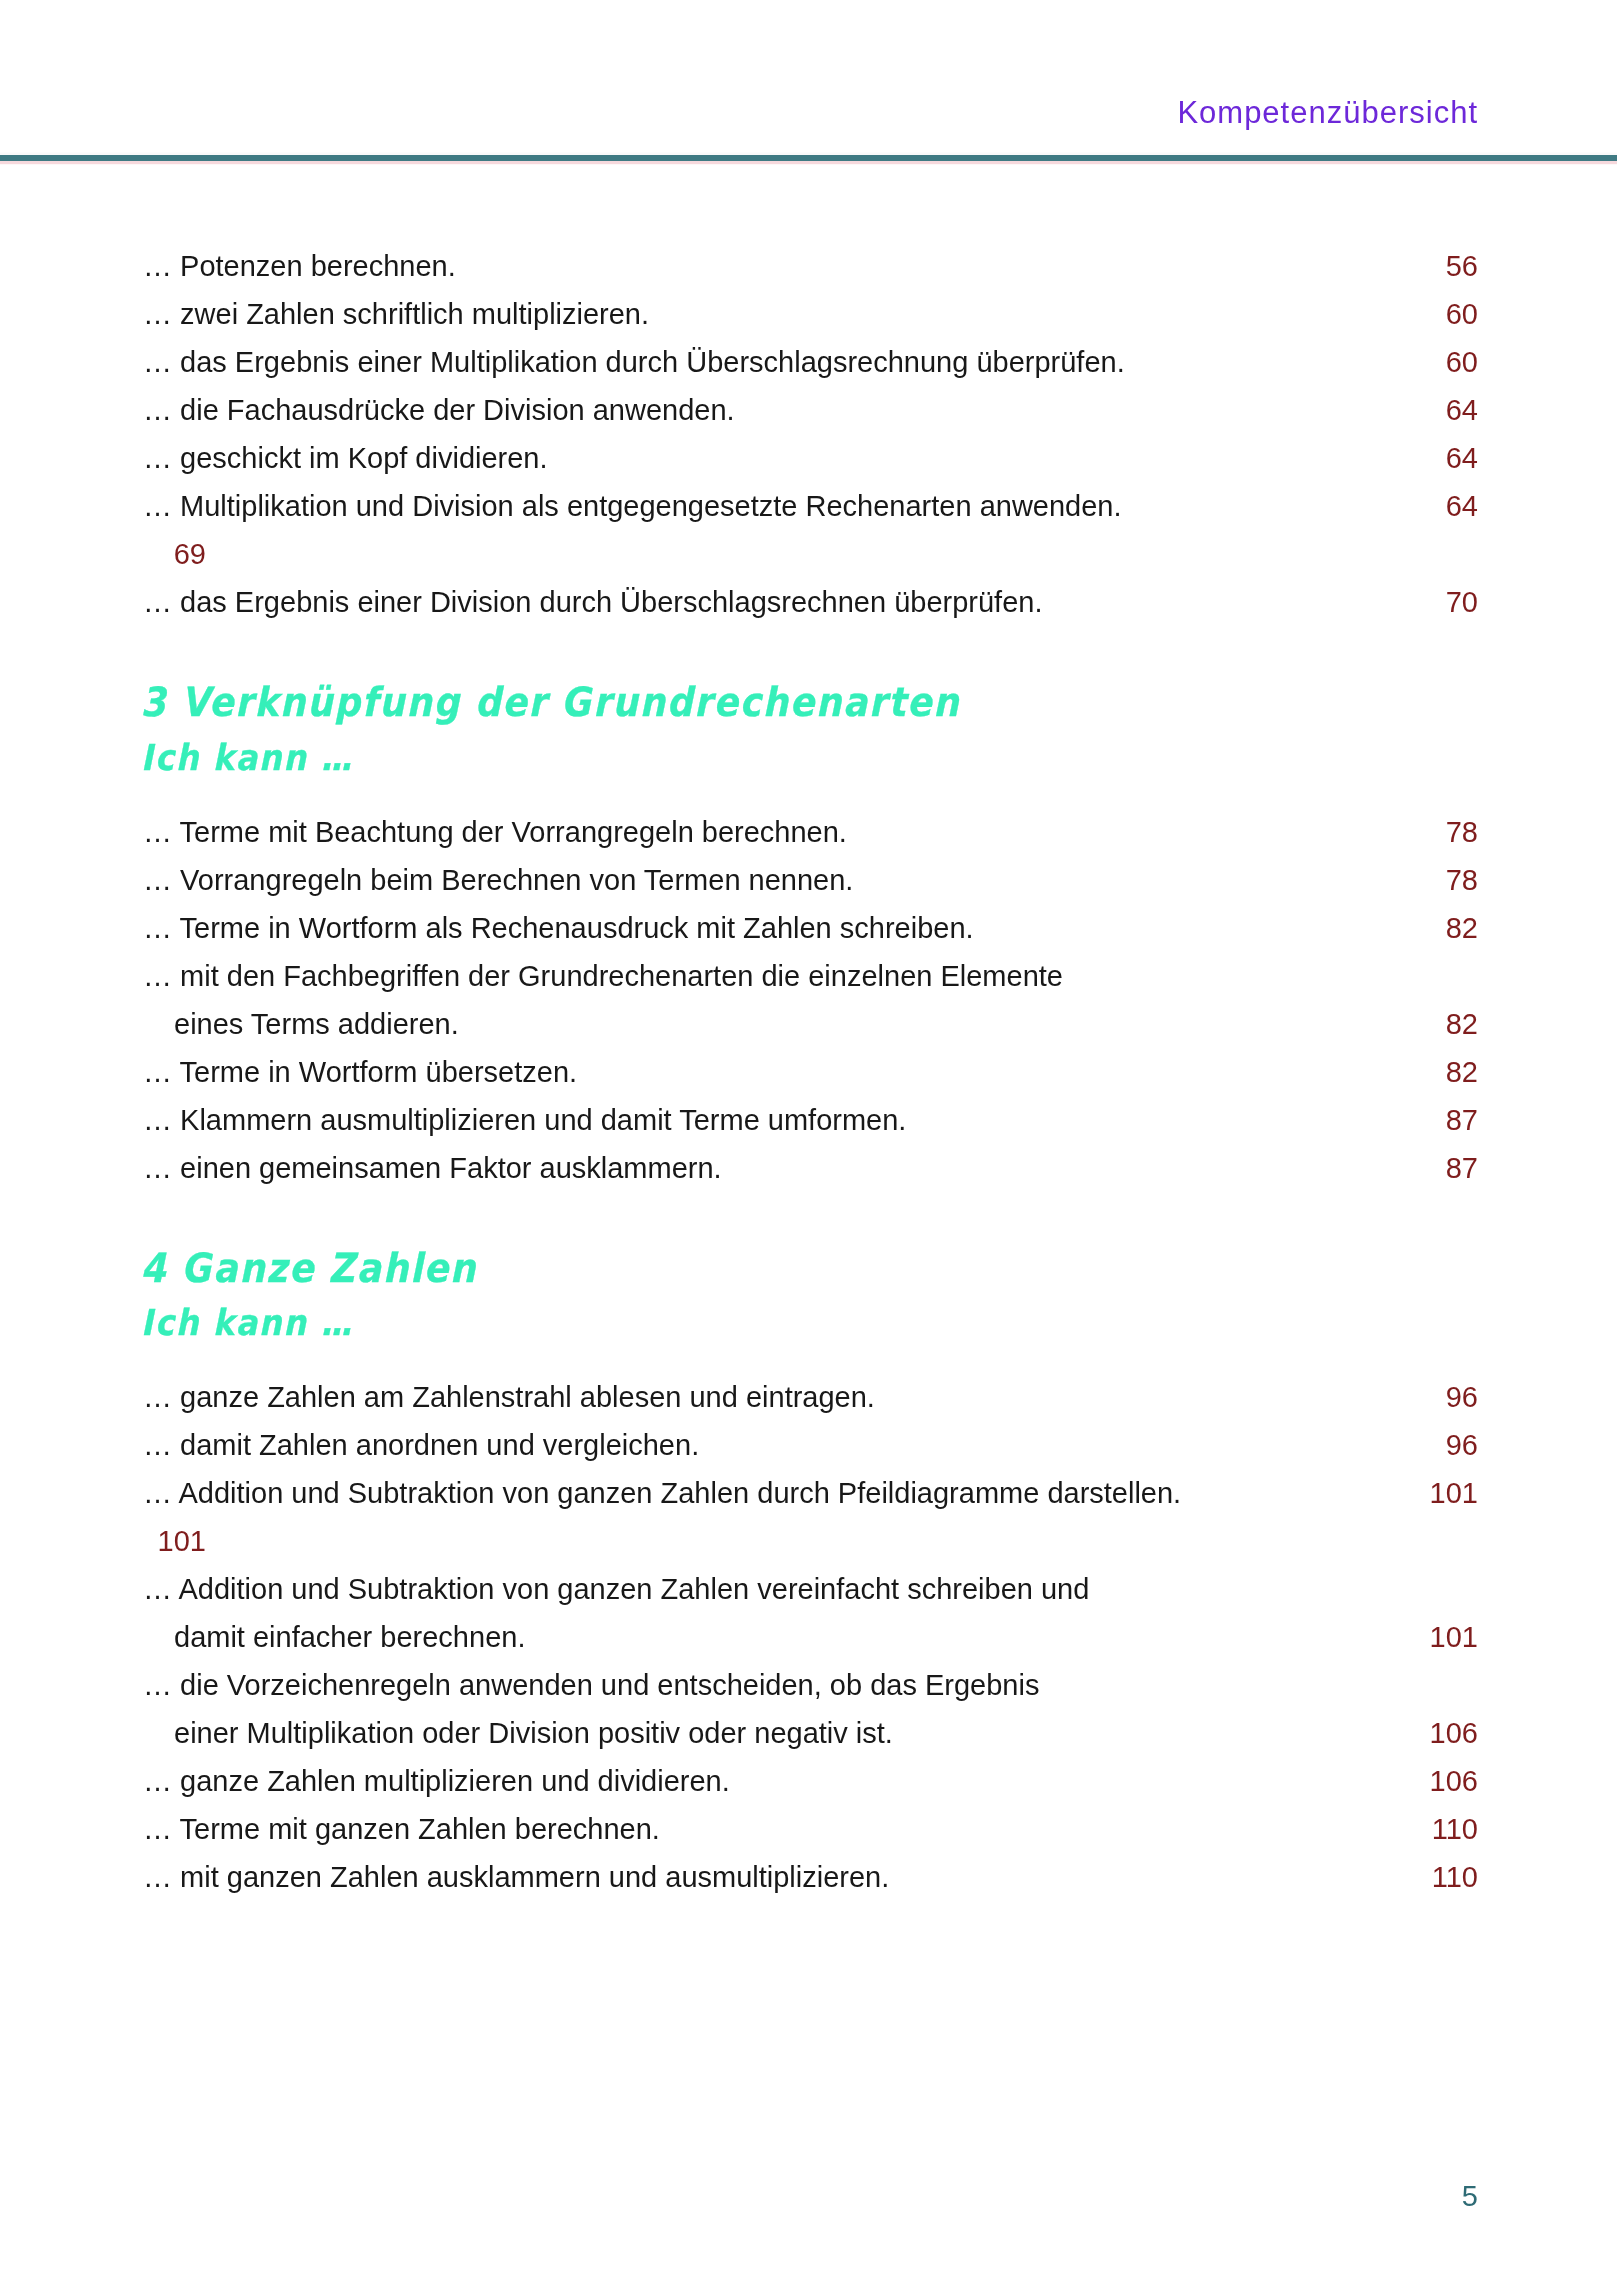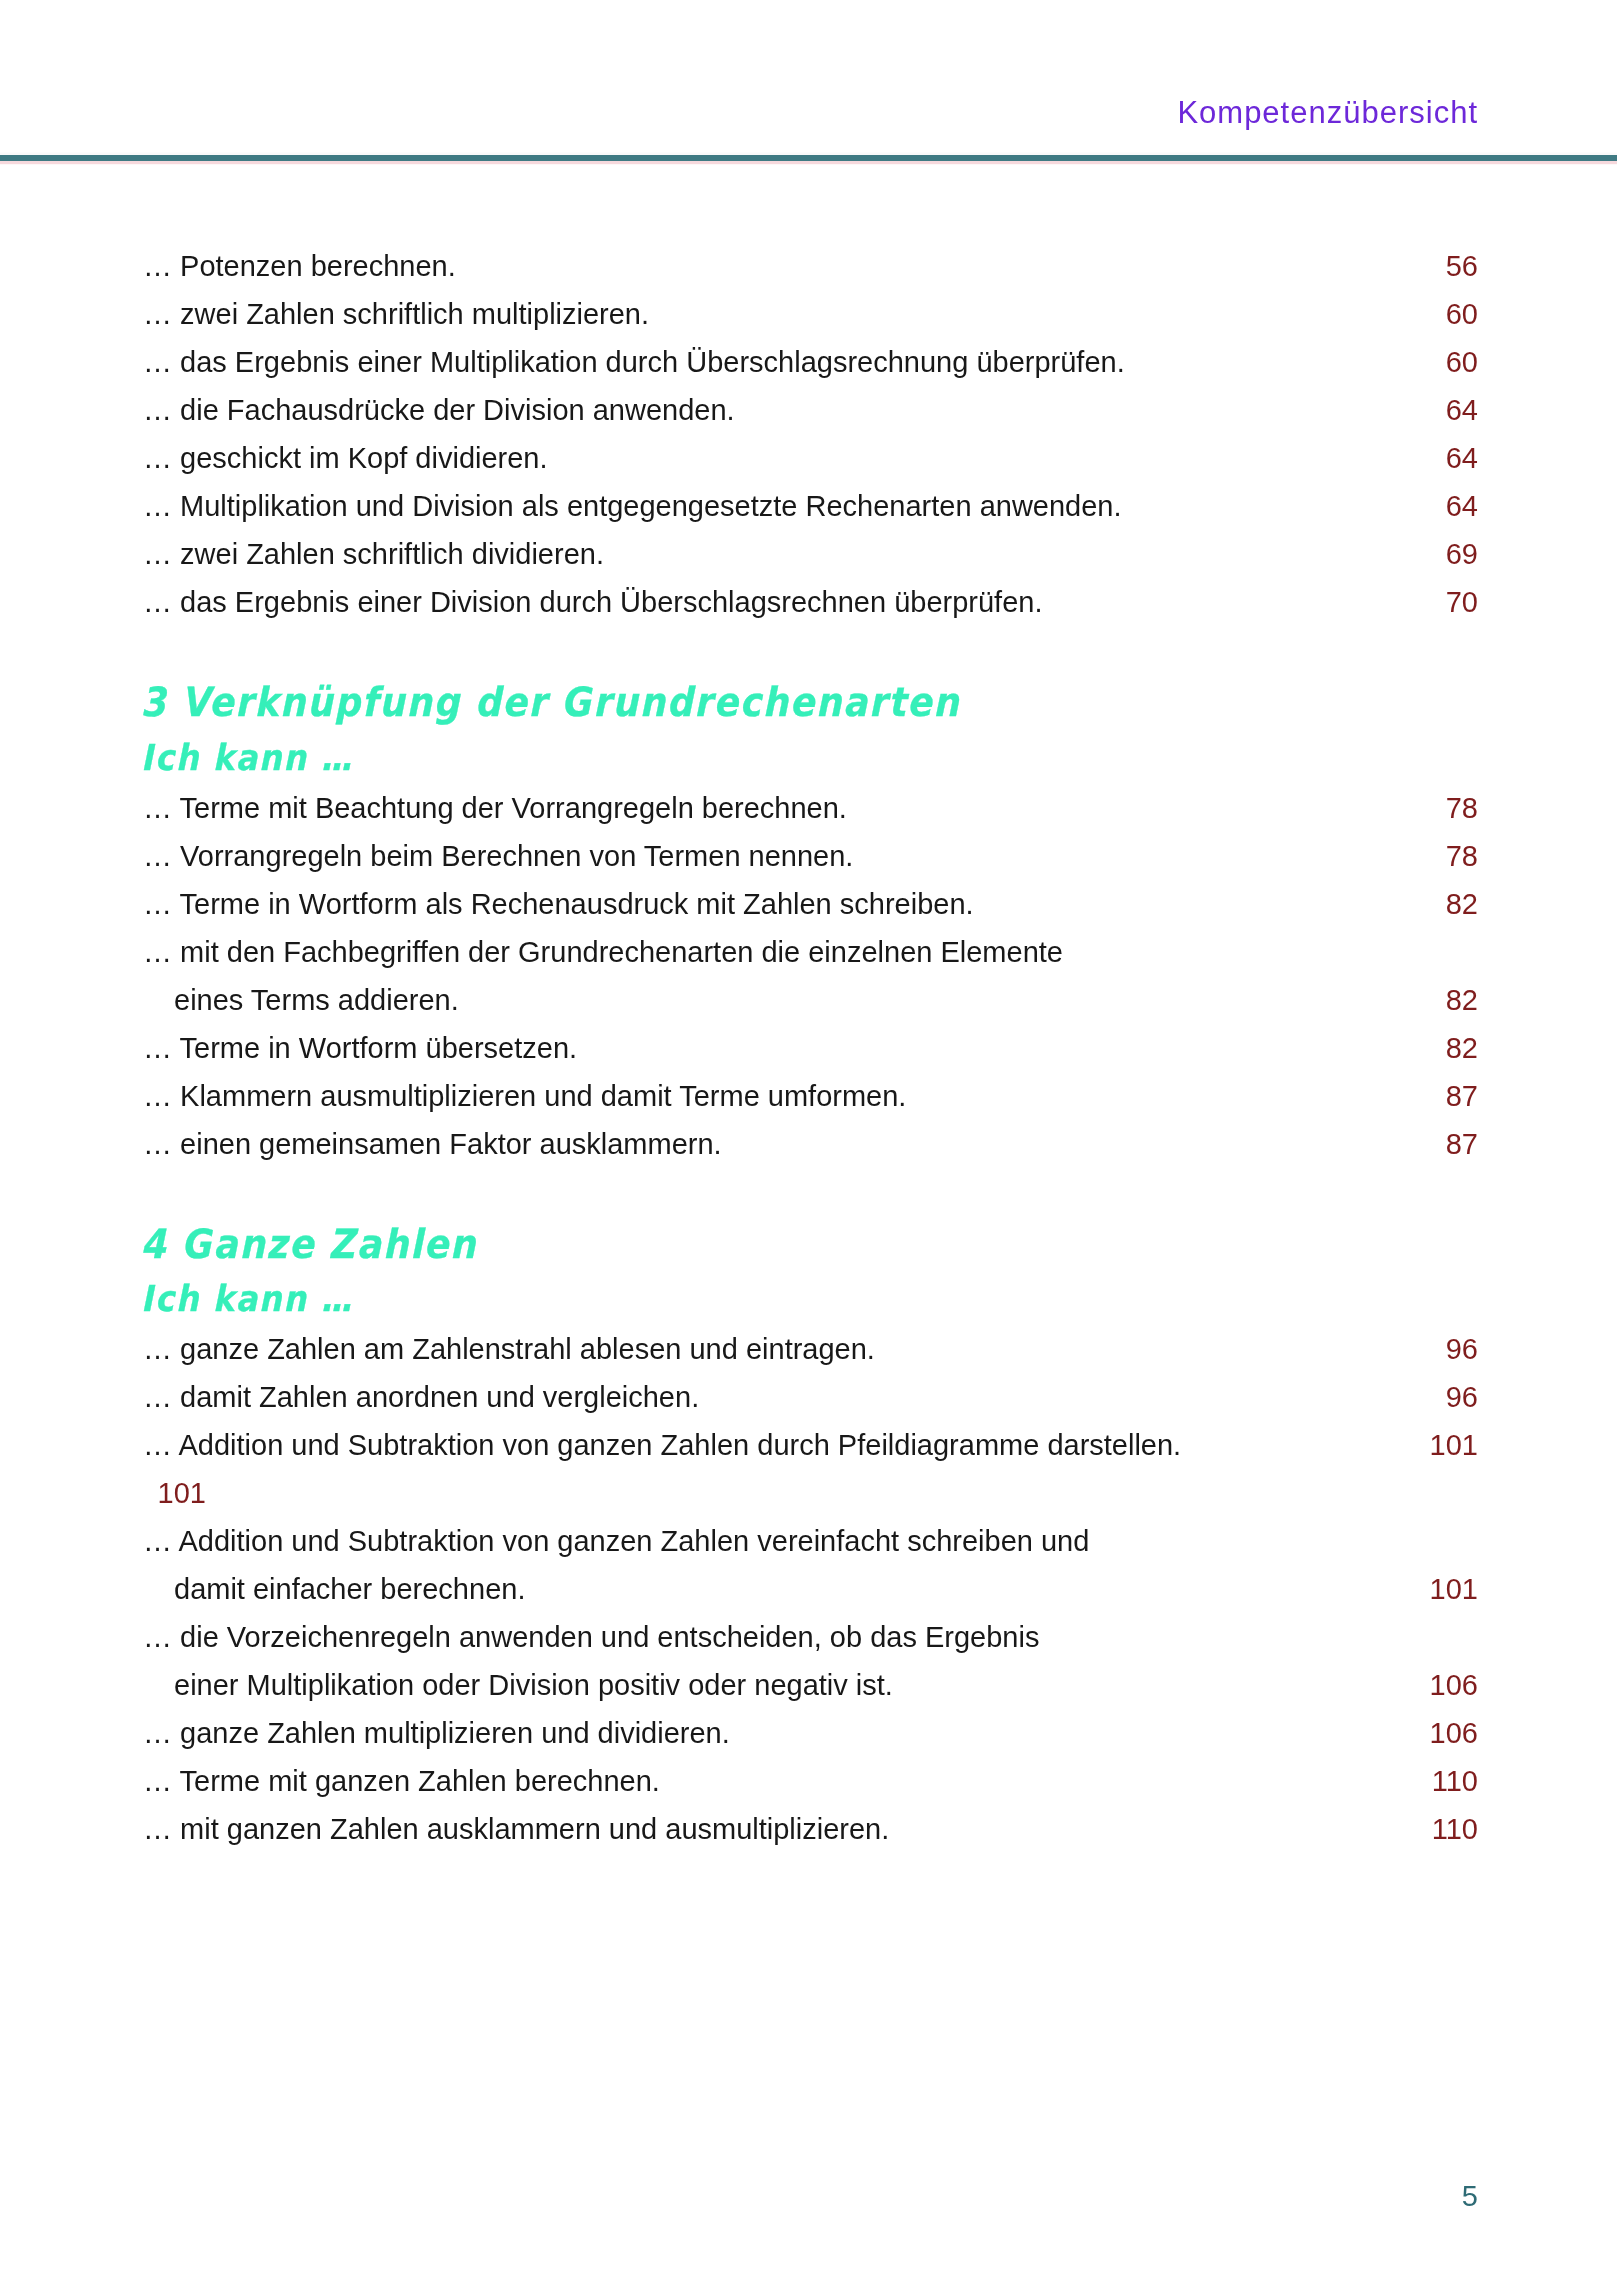--- a/index.html
+++ b/index.html
@@ -90,21 +90,21 @@
   .sec-title {
     font-size: 36px;
     line-height: 42px;
   }
   .sec-sub {
     font-size: 32px;
     line-height: 39px;
     margin-top: 14.5px;
   }
   .sec-list {
-    margin-top: 4px;
+    margin-top: 28px;
   }
 
   
   .folio {
     position: absolute;
     left: 0;
     top: 2180px;
     width: 1478px;
     text-align: right;
     font-size: 29px;
@@ -138,21 +138,20 @@
       </div>
       <div class="entry">
         <span class="etext">… geschickt im Kopf dividieren.</span>
         <span class="epage">64</span>
       </div>
       <div class="entry">
         <span class="etext">… Multiplikation und Division als entgegengesetzte Rechenarten anwenden.</span>
         <span class="epage">64</span>
       </div>
       <div class="entry">
-        <span class="etext">… zwei Zahlen schriftlich dividieren.</span>
         <span class="epage">69</span>
       </div>
       <div class="entry">
         <span class="etext">… das Ergebnis einer Division durch Überschlagsrechnen überprüfen.</span>
         <span class="epage">70</span>
       </div>
     </div>
 
   <div id="sections">
       <div class="sec">

